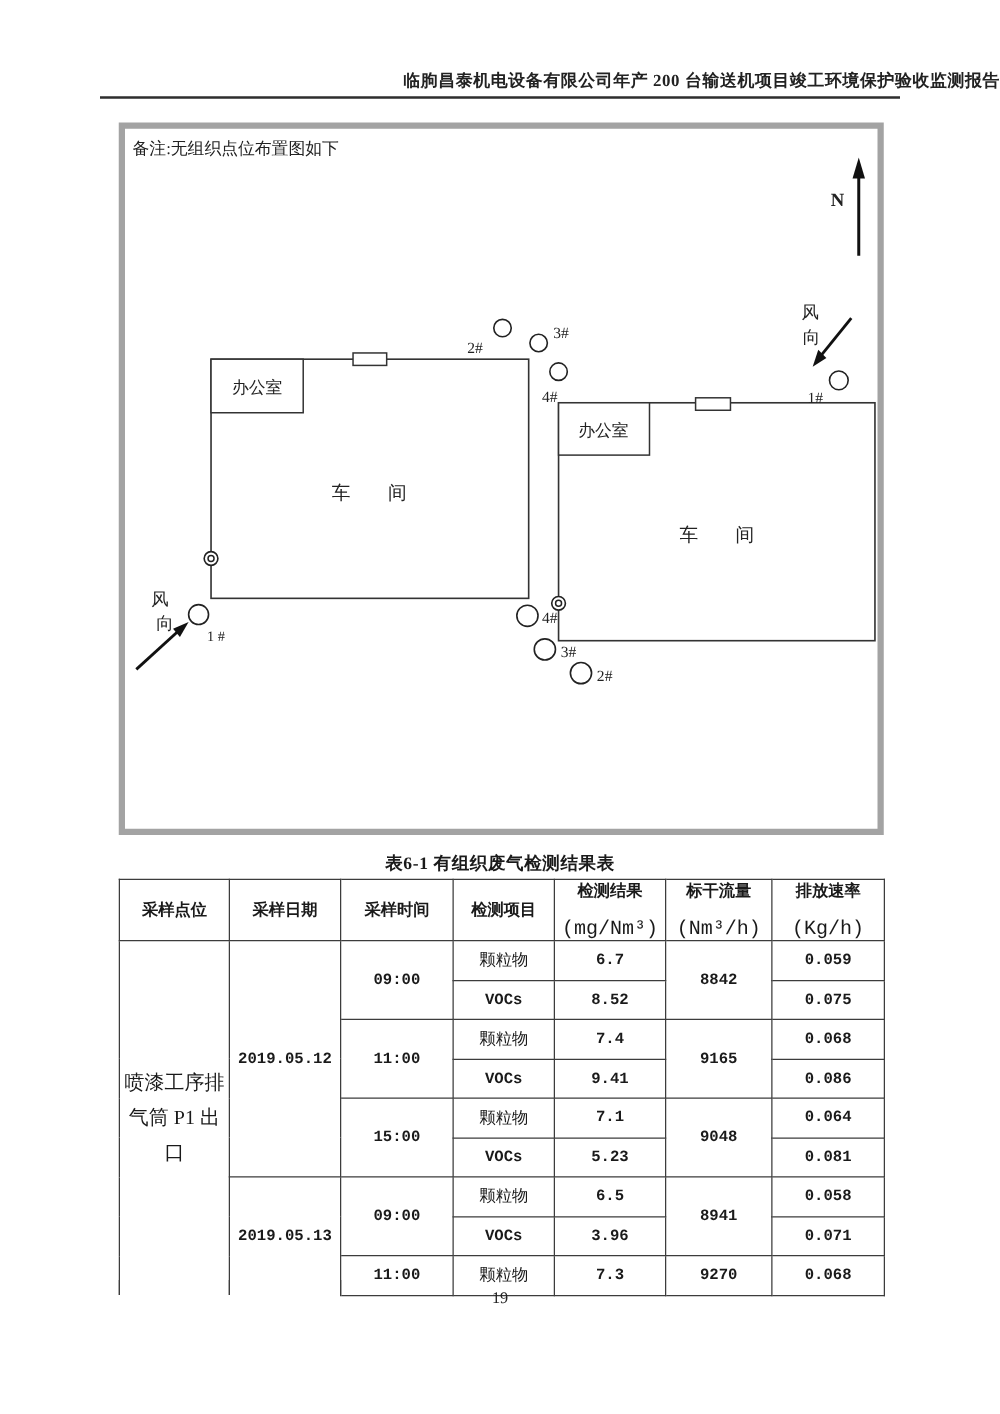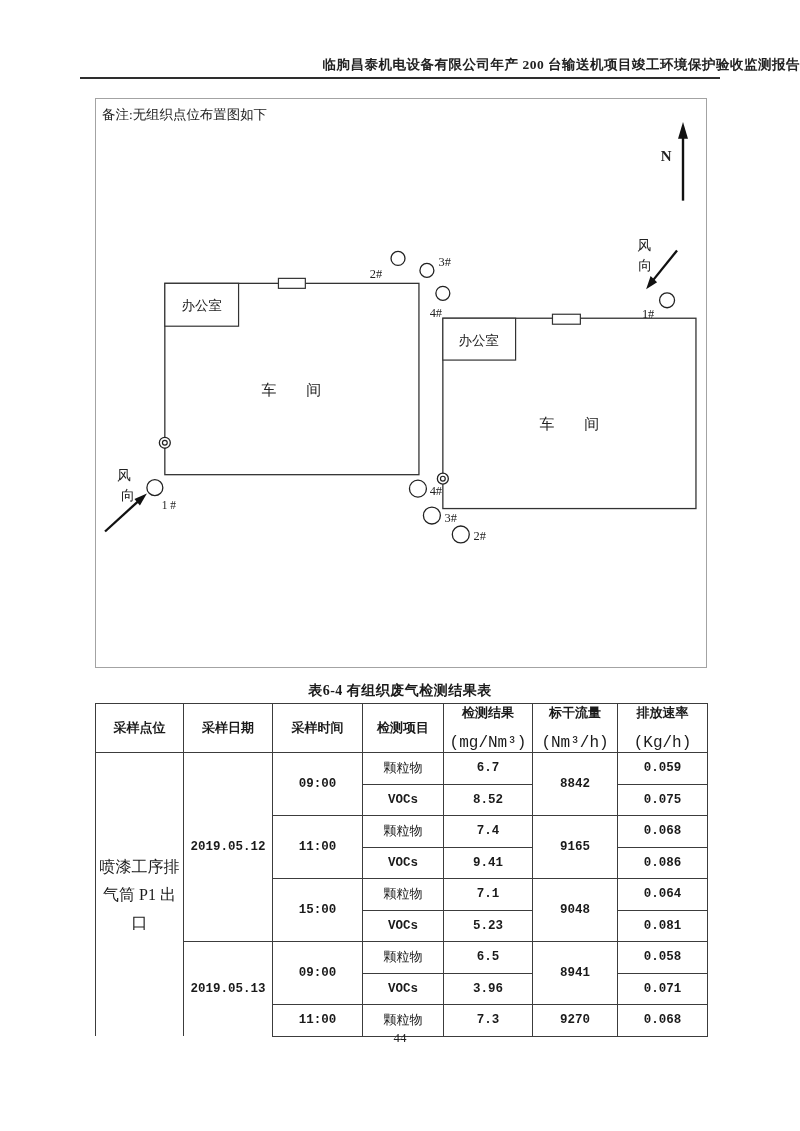--- a/index.html
+++ b/index.html
@@ -13,21 +13,21 @@
     position:absolute;top:56px;left:0;width:800px;text-align:right;
     font-size:13.5px;font-weight:bold;letter-spacing:.5px;color:#222;
   }
   .header-rule{
     position:absolute;top:77px;left:80px;width:640px;height:0;
     border-top:2px solid #2e2e2e;
   }
   
   .diagram-box{
     position:absolute;top:98px;left:95px;width:612px;height:570px;
-    border:1px solid #a3a3a3;box-sizing:border-box;background:#fff;
+    border:5px solid #a3a3a3;box-sizing:border-box;background:#fff;
   }
   .diagram-box svg{display:block;}
   .dg-text{font-family:"Liberation Serif","DejaVu Serif",serif;fill:#222;}
   
   .table-title{
     position:absolute;top:682px;left:0;width:800px;text-align:center;
     font-size:14px;font-weight:bold;color:#1a1a1a;letter-spacing:.5px;
   }
   table.results{
     position:absolute;top:703px;left:95px;width:612px;
@@ -109,21 +109,21 @@
 
     <text class="dg-text" x="28" y="382" font-size="14" text-anchor="middle">风</text>
     <text class="dg-text" x="32" y="402" font-size="14" text-anchor="middle">向</text>
     <circle cx="59" cy="390" r="8" fill="#fff" stroke="#222" stroke-width="1.3"></circle>
     <text class="dg-text" x="73" y="411" font-size="11.5" text-anchor="middle">1 #</text>
     <line x1="9" y1="434" x2="43" y2="403" stroke="#111" stroke-width="2.3"></line>
     <polygon points="51,396 44,408 38.5,401.5" fill="#111"></polygon>
   </svg>
 </div>
 
-<div class="table-title">表6-4 有组织废气检测结果表</div>
+<div class="table-title">表6-1 有组织废气检测结果表</div>
 
 <table class="results">
   <colgroup>
     <col style="width:88px">
       <col style="width:89px">
       <col style="width:90px">
     <col style="width:81px">
       <col style="width:89px">
       <col style="width:85px">
       <col style="width:90px">
@@ -198,13 +198,13 @@
       <td class="mono">9270</td>
       <td class="mono">0.068</td>
     </tr>
   </tbody>
 </table>
 
 <div class="cont-tick" style="left:95px"></div>
 <div class="cont-tick" style="left:183px"></div>
 <div class="cont-tick" style="left:272px"></div>
 
-<div class="page-number">44</div>
+<div class="page-number">19</div>
 
 </body></html>

